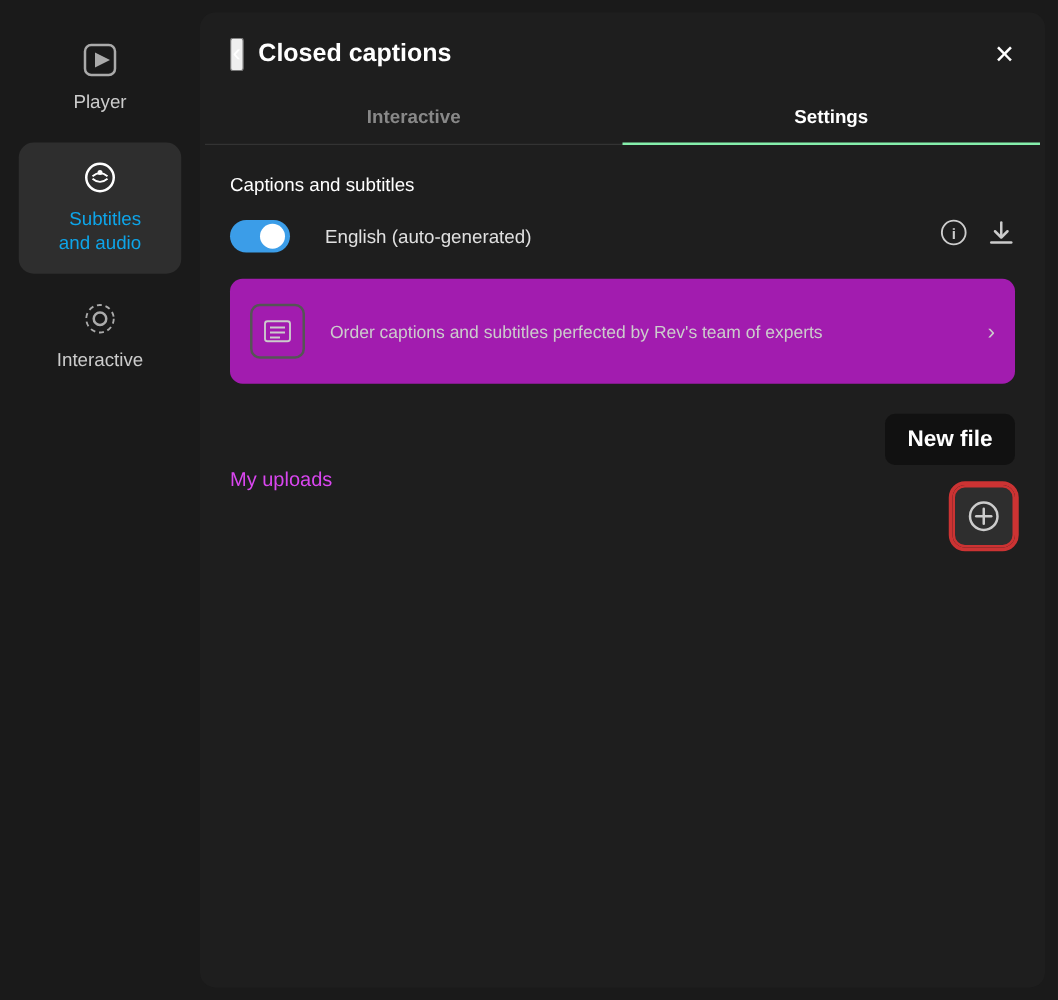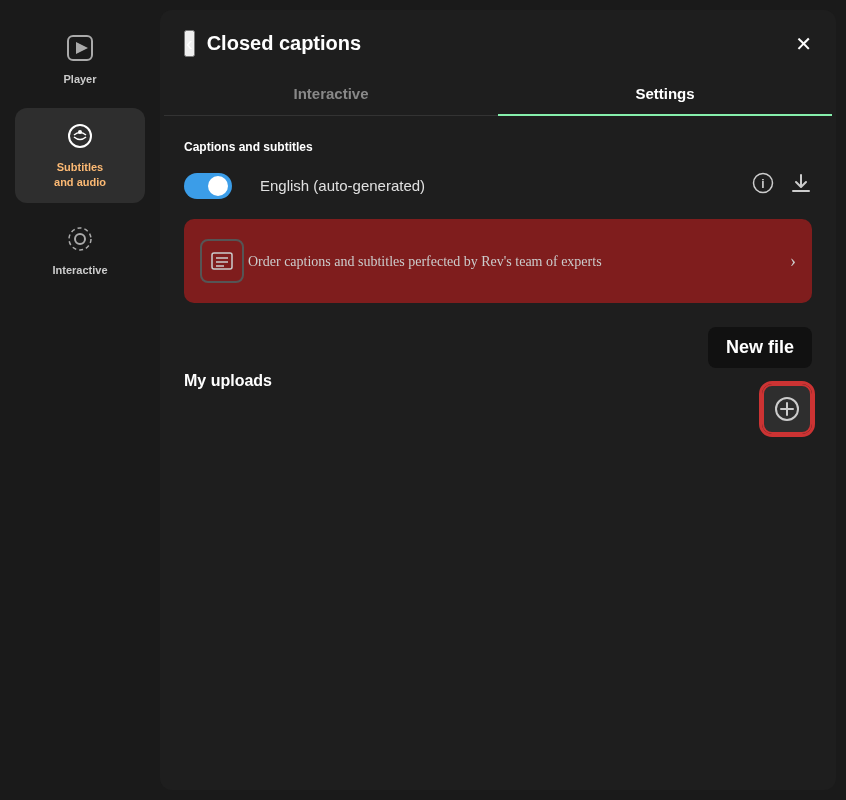--- a/index.html
+++ b/index.html
@@ -30,30 +30,30 @@
       align-items: center;
       gap: 6px;
       padding: 14px 20px;
       border-radius: 12px;
       cursor: pointer;
       width: 130px;
       color: #cccccc;
     }
     .sidebar-item.active {
       background: #2e2e2e;
-      color: #fdba74;
+      color: #0ea5e9;
     }
     .sidebar-item-icon {
       font-size: 26px;
       line-height: 1;
     }
     .sidebar-item-label {
-      font-size: 11px;
-      font-weight: 700;
-      text-align: center;
+      font-size: 15px;
+      font-weight: 400;
+      text-align: right;
       line-height: 1.3;
     }
 
     
     .main-panel {
       flex: 1;
       background: #1e1e1e;
       display: flex;
       flex-direction: column;
       border-radius: 12px;
@@ -115,22 +115,22 @@
     }
 
     
     .panel-content {
       padding: 24px 24px;
       flex: 1;
       overflow-y: auto;
     }
 
     .section-title {
-      font-size: 12px;
-      font-weight: 700;
+      font-size: 15px;
+      font-weight: 400;
       margin-bottom: 18px;
       color: #ffffff;
     }
 
     
     .caption-row {
       display: flex;
       align-items: center;
       gap: 28px;
       margin-bottom: 20px;
@@ -170,29 +170,28 @@
     .caption-action-btn {
       font-size: 20px;
       color: #cccccc;
       cursor: pointer;
       background: none;
       border: none;
     }
 
     
     .order-box {
-      background: #7f1d1d;
+      background: #a21caf;
       border-radius: 10px;
       padding: 20px 16px;
       display: flex;
       align-items: center;
-      gap: 4px;
+      gap: 20px;
       margin-bottom: 24px;
       cursor: pointer;
-      font-family: Liberation Serif, serif;
     }
     .order-icon {
       width: 44px;
       height: 44px;
       border: 2px solid #555;
       border-radius: 8px;
       display: flex;
       align-items: center;
       justify-content: center;
       font-size: 22px;
@@ -211,22 +210,22 @@
     }
 
     
     .uploads-row {
       display: flex;
       align-items: center;
       justify-content: space-between;
     }
     .uploads-title {
       font-size: 16px;
-      font-weight: 700;
-      color: #ffffff;
+      font-weight: 400;
+      color: #d946ef;
     }
 
     
     .new-file-area {
       position: relative;
       display: flex;
       flex-direction: column;
       align-items: flex-end;
       gap: 16px;
     }

